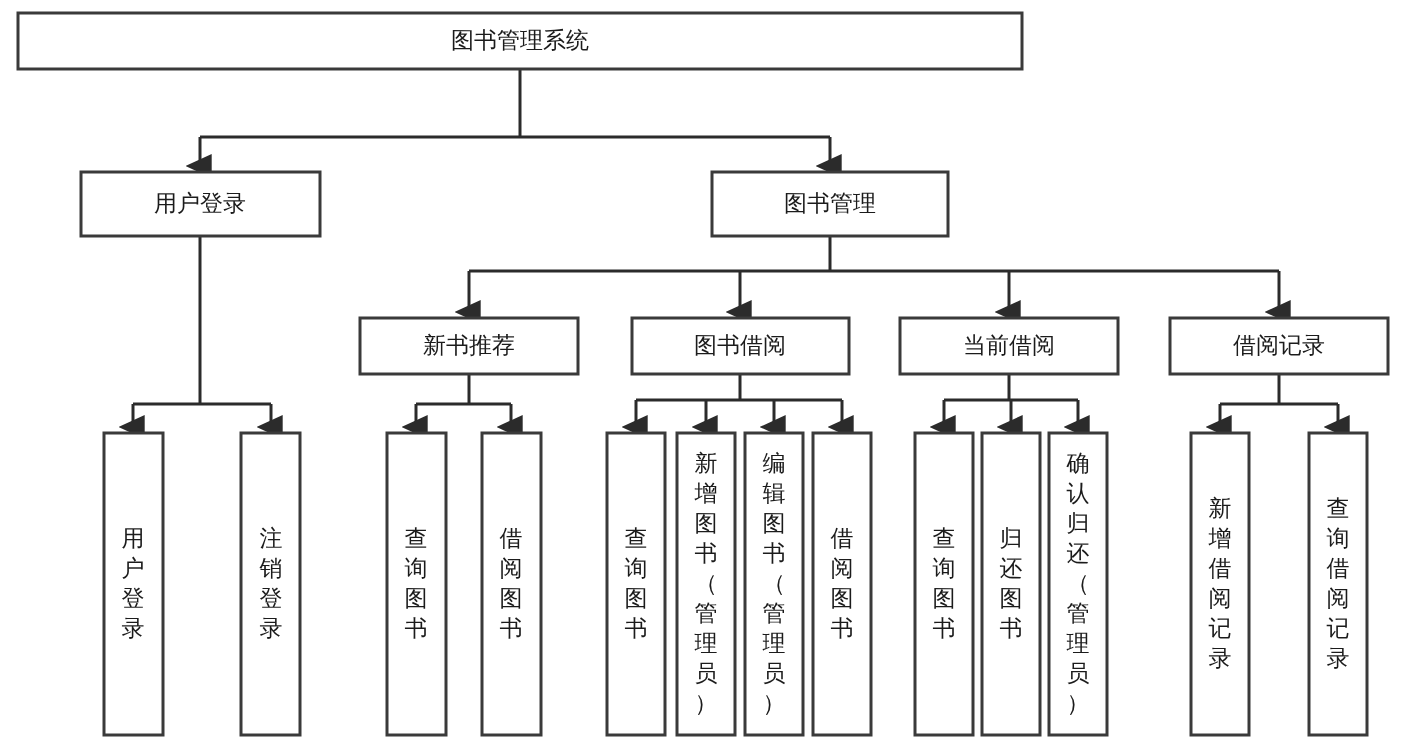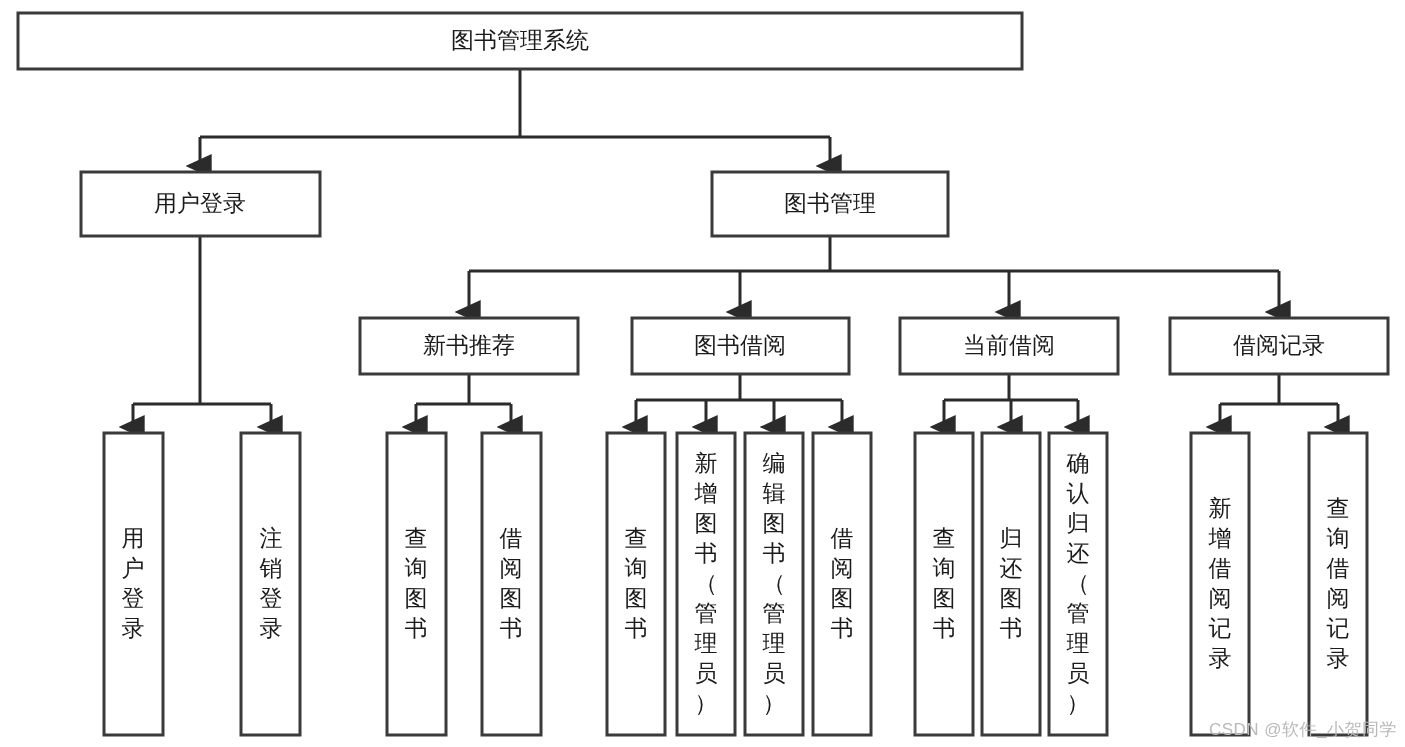--- a/index.html
+++ b/index.html
@@ -204,14 +204,13 @@
     <g>
       <rect class="node-box" x="1191" y="433" width="58" height="302"></rect>
       <text class="node-label" x="1220" style="font-size: 23px;"><tspan x="1220" y="510">新</tspan><tspan x="1220" y="540">增</tspan><tspan x="1220" y="570">借</tspan><tspan x="1220" y="600">阅</tspan><tspan x="1220" y="630">记</tspan><tspan x="1220" y="660">录</tspan></text>
     </g>
     <g>
       <rect class="node-box" x="1309" y="433" width="58" height="302"></rect>
       <text class="node-label" x="1338" style="font-size: 23px;"><tspan x="1338" y="510">查</tspan><tspan x="1338" y="540">询</tspan><tspan x="1338" y="570">借</tspan><tspan x="1338" y="600">阅</tspan><tspan x="1338" y="630">记</tspan><tspan x="1338" y="660">录</tspan></text>
     </g>
   </svg>
 
-  <div class="watermark">CSDN @软件_小贺同学</div>
 </div>
 
 </body></html>

